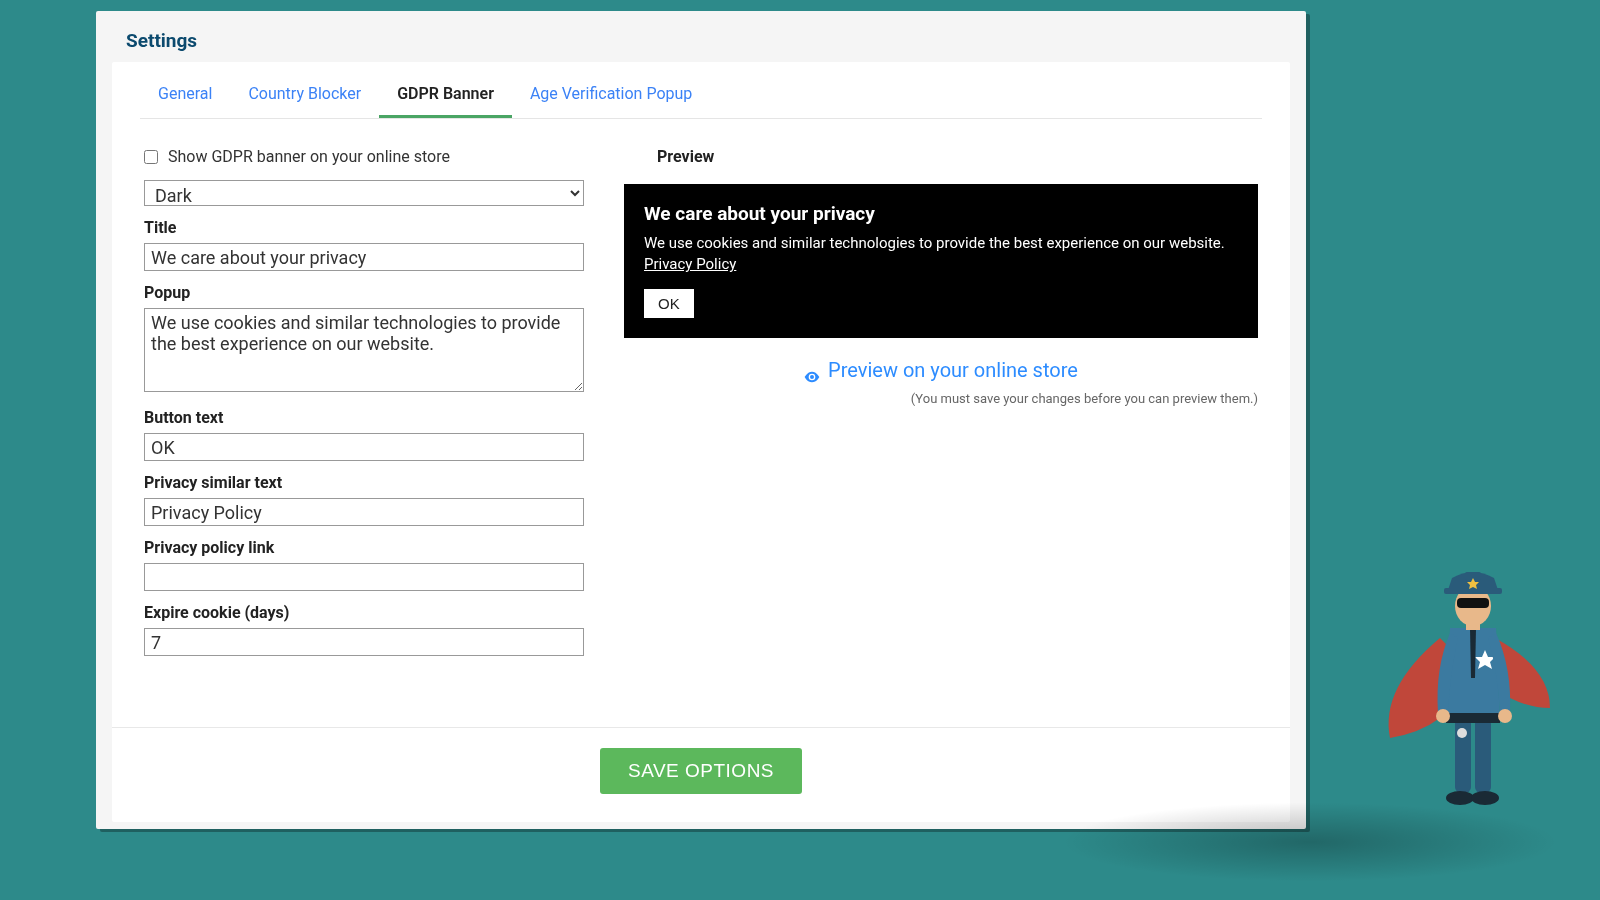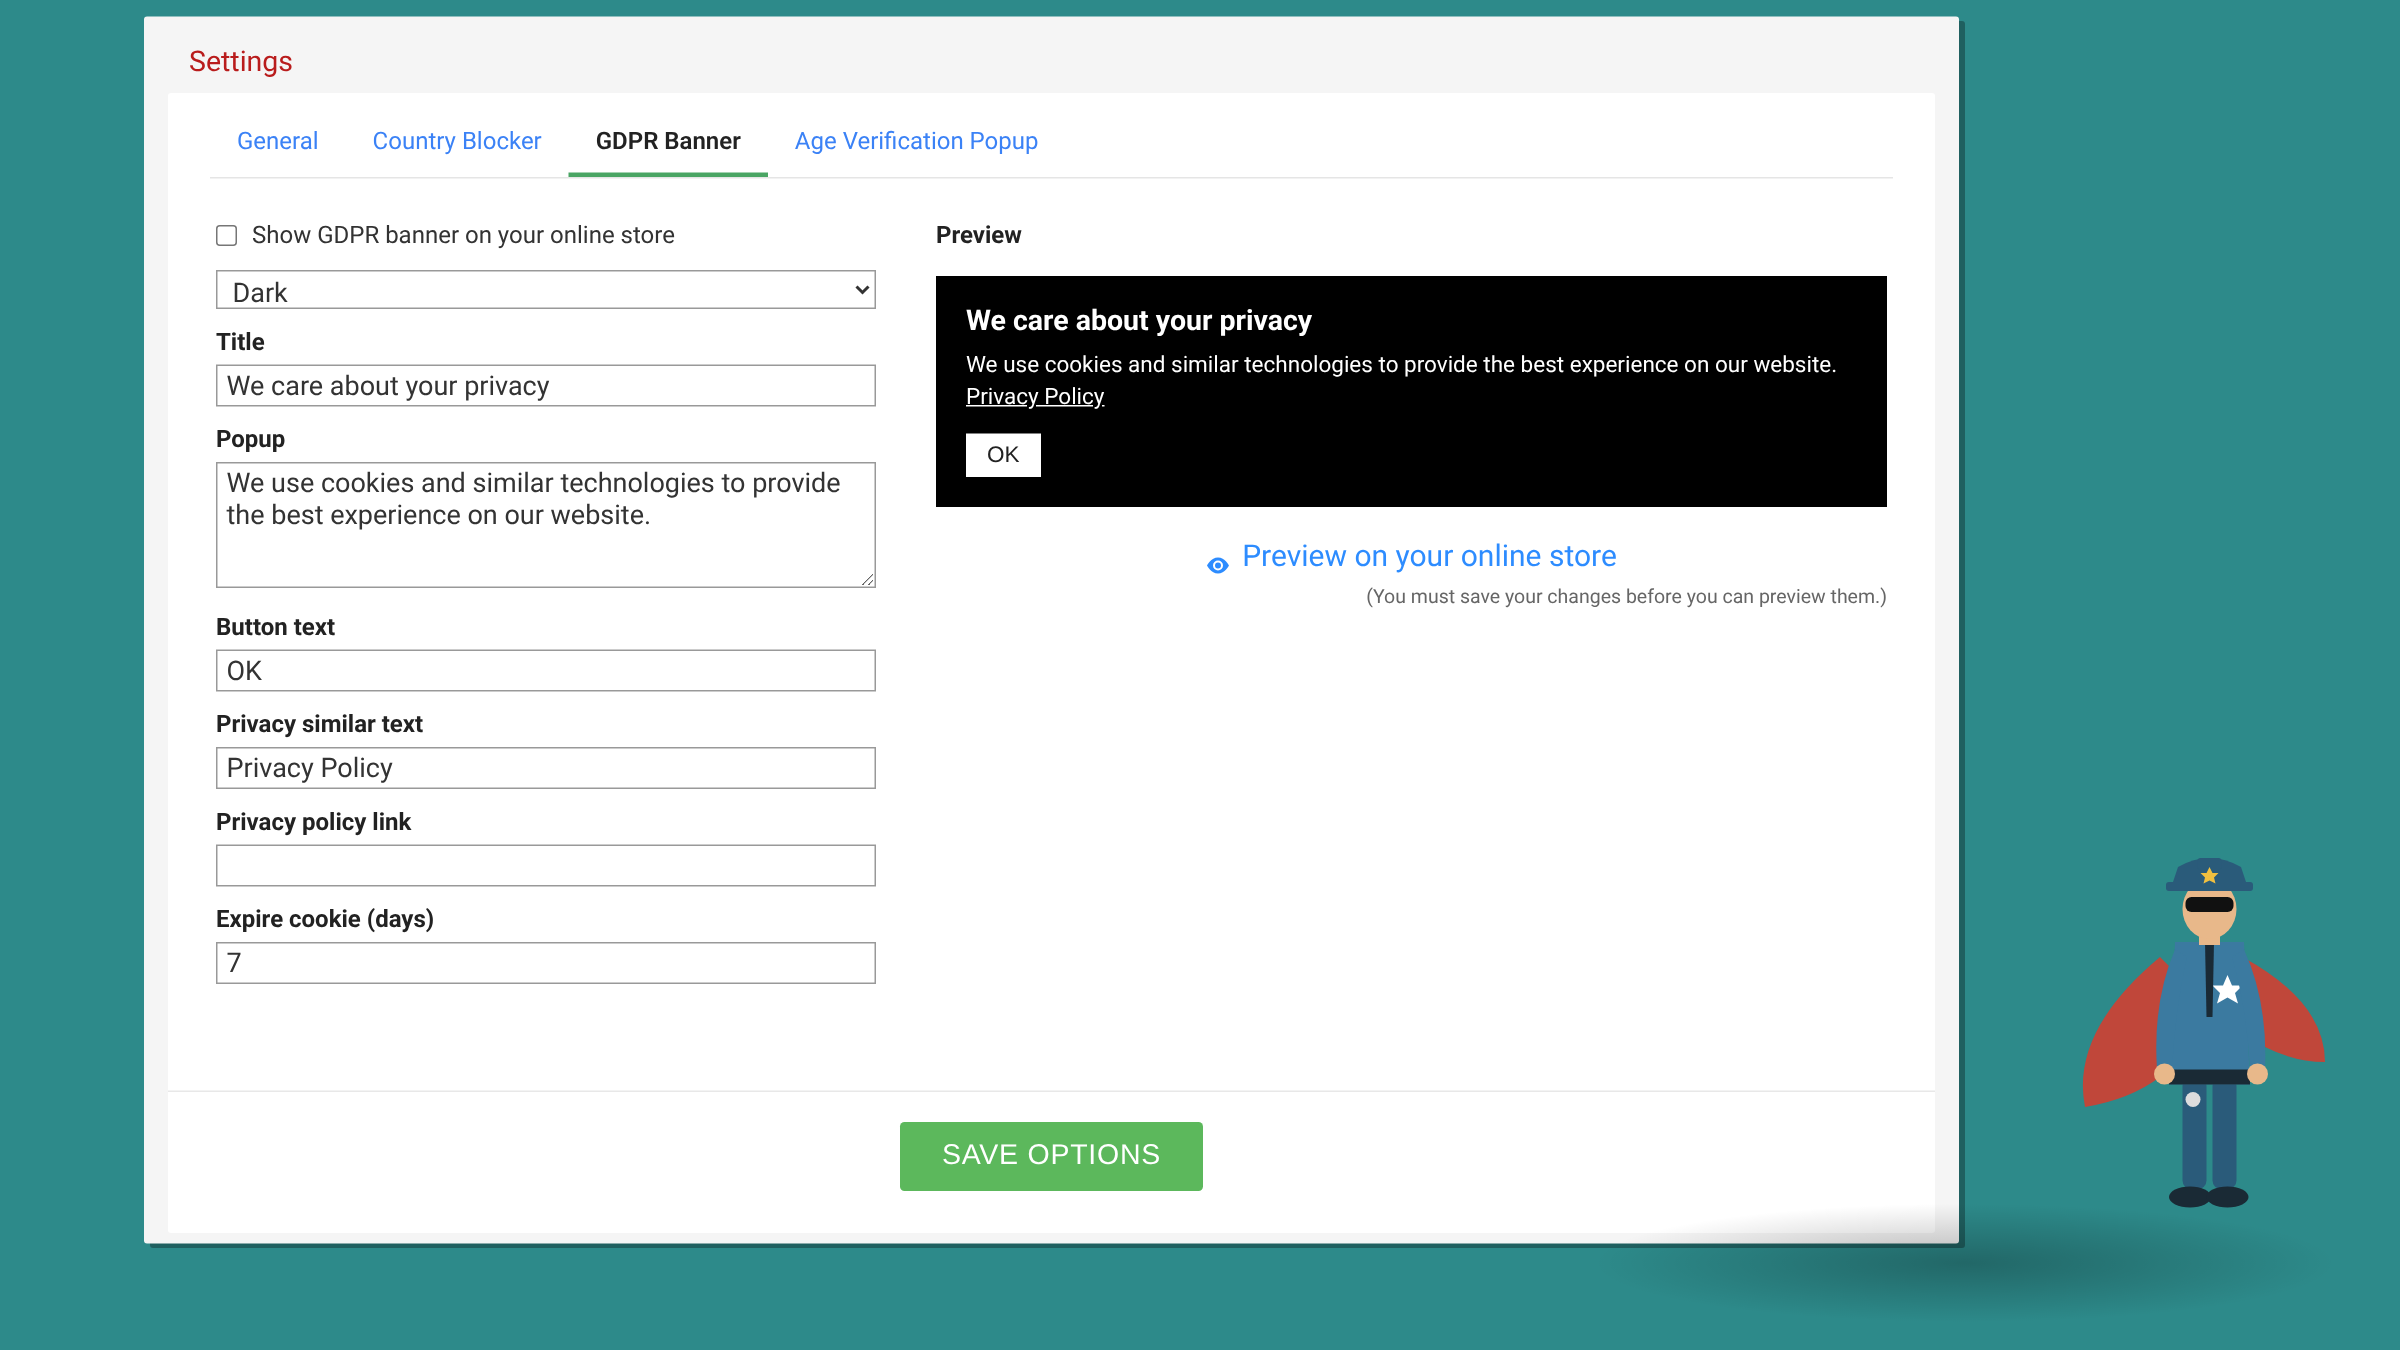--- a/index.html
+++ b/index.html
@@ -28,22 +28,22 @@
   width: 1210px;
   height: 818px;
   background: #f5f5f5;
   border-radius: 2px;
 }
 .panel-header {
   padding: 18px 30px 10px 30px;
 }
 .panel-title {
   font-size: 19px;
-  font-weight: 400;
-  color: #b91c1c;
+  font-weight: 700;
+  color: #0c4a6e;
 }
 .panel-body {
   background: #fff;
   margin: 0 16px 16px 16px;
   border-radius: 2px;
   min-height: 760px;
   position: relative;
 }
 .tabs {
   display: flex;
@@ -102,20 +102,21 @@
 }
 .select { height: 26px; }
 .text-input { height: 28px; }
 .textarea { height: 84px; resize: both; }
 .preview-label {
   font-size: 16px;
   font-weight: 700;
   color: #222;
   margin-bottom: 18px;
   display: block;
+  margin-left: 33px;
 }
 .preview-banner {
   background: #000;
   color: #fff;
   padding: 18px 20px 20px 20px;
   margin-bottom: 20px;
 }
 .preview-banner-title {
   font-size: 19px;
   font-weight: 700;

